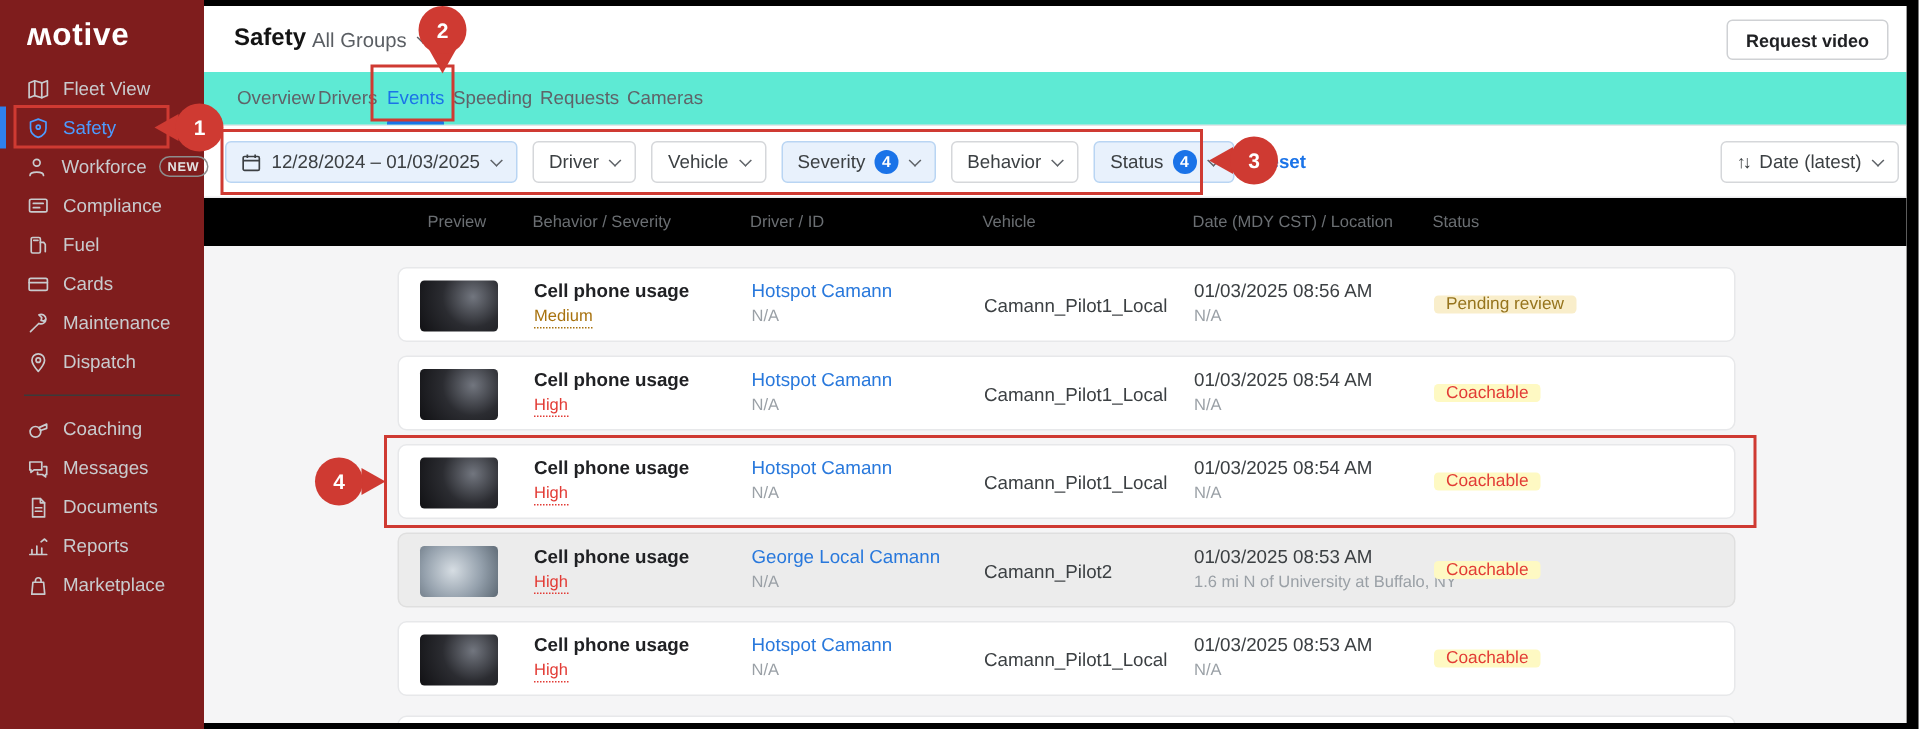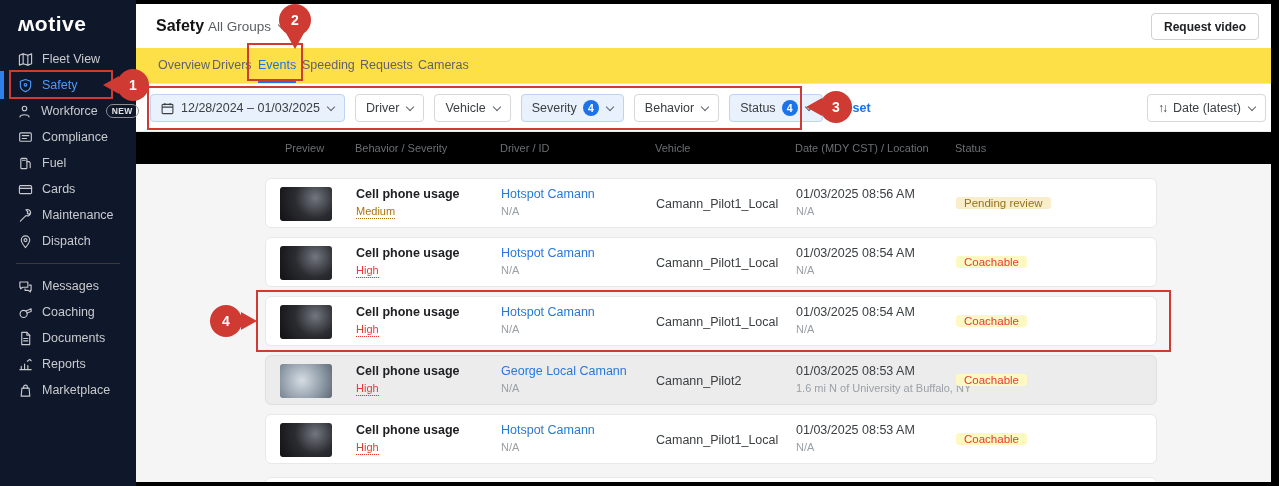--- a/index.html
+++ b/index.html
@@ -1,39 +1,39 @@
 <!DOCTYPE html>
 <html><head>
 <meta charset="utf-8">
 <style>
   * { margin:0; padding:0; box-sizing:border-box; }
   html,body { width:1279px; height:486px; }
   body { font-family:"Liberation Sans", sans-serif; background:#000; position:relative; overflow:hidden; }
 
   
-  .sidebar { position:absolute; left:0; top:0; width:136px; height:486px; background:#0f172a; z-index:5; }
+  .sidebar { position:absolute; left:0; top:0; width:136px; height:486px; background:#7f1d1d; z-index:5; }
   .logo { position:absolute; left:18px; top:12px; color:#fff; font-size:21px; font-weight:bold; letter-spacing:.5px; }
   .nav { position:absolute; top:46px; left:0; width:136px; }
   .nav-item { height:26px; display:flex; align-items:center; padding-left:17px; color:#c9cbce; font-size:12.5px; cursor:pointer; position:relative; }
   .nav-item .nicon { width:16px; height:16px; margin-right:9px; display:inline-flex; align-items:center; justify-content:center; }
   .nav-item svg { width:15px; height:15px; stroke:currentColor; fill:none; stroke-width:1.2; stroke-linecap:round; stroke-linejoin:round; }
   .nav-item.active { color:#4d9bff; }
   .new-badge { margin-left:8px; border:1px solid #8d8d8d; color:#e3e3e3; font-size:8.5px; font-weight:bold; border-radius:8px; padding:1px 5px; letter-spacing:.4px; }
   .nav-divider { border-top:1px solid #3a3a3a; margin:9px 16px; }
   .active-bar { position:absolute; left:0; top:71px; width:4px; height:28px; background:#2f80ed; z-index:60; }
 
   
   .main { position:absolute; left:136px; top:4px; width:1135px; height:478px; background:#f5f5f6; overflow:hidden; }
 
   .topbar { position:absolute; left:0; top:0; width:1135px; height:44px; background:#fff; }
   .page-title { position:absolute; left:20px; top:13px; font-size:16px; font-weight:bold; color:#141414; }
   .group-select { position:absolute; left:72px; top:15px; font-size:13.5px; color:#5a5e63; cursor:pointer; display:flex; align-items:center; }
   .request-btn { position:absolute; right:12px; top:9px; height:27px; background:#fff; border:1px solid #cfd1d4; border-radius:4px; font-size:12px; font-weight:bold; color:#202124; padding:0 12px; display:flex; align-items:center; cursor:pointer; }
 
-  .tabsbar { position:absolute; left:0; top:44px; width:1135px; height:36px; background:#fde047; border-bottom:1px solid #e4e5e7; }
+  .tabsbar { position:absolute; left:0; top:44px; width:1135px; height:36px; background:#5eead4; border-bottom:1px solid #e4e5e7; }
   .tab { position:absolute; top:0; height:35px; line-height:35px; font-size:12.5px; color:#5f6368; cursor:pointer; }
   .tab.active { color:#1a73e8; }
   .tab.active::after { content:""; position:absolute; left:0; right:0; bottom:0; height:3px; background:#1a73e8; border-radius:2px 2px 0 0; }
 
   .filterbar { position:absolute; left:0; top:80px; width:1135px; height:48px; background:#fff; border-bottom:1px solid #ececee; }
   .chips { position:absolute; left:14px; top:10px; display:flex; gap:10px; align-items:center; }
   .chip { height:28px; display:inline-flex; align-items:center; padding:0 10px; border:1px solid #d5d7da; background:#fff; border-radius:4px; font-size:12.5px; color:#3c4043; cursor:pointer; white-space:nowrap; }
   .chip.blue { background:#e8f1fc; border-color:#b9d5f3; }
   .count-badge { background:#1a73e8; color:#fff; border-radius:50%; width:16px; height:16px; font-size:10.5px; font-weight:bold; display:inline-flex; align-items:center; justify-content:center; margin-left:6px; }
   .chev { width:6px; height:6px; border-right:1.5px solid #5f6368; border-bottom:1.5px solid #5f6368; transform:rotate(45deg); display:inline-block; margin-left:8px; margin-top:-3px; }
@@ -151,34 +151,34 @@
             <path d="M8 14.5C5 11 3.5 8.8 3.5 6.5a4.5 4.5 0 0 1 9 0C12.5 8.8 11 11 8 14.5z"></path>
             <circle cx="8" cy="6.5" r="1.6"></circle>
           </svg>
         </span>
       <span>Dispatch</span>
     </div>
     <div class="nav-divider"></div>
     <div class="nav-item">
       <span class="nicon">
           <svg viewBox="0 0 16 16">
+            <circle cx="6" cy="9.5" r="3.8"></circle>
+            <path d="M8.5 6.5L14 4v3l-4.5 1.5"></path>
+          </svg>
+        </span>
+      <span>Coaching</span>
+    </div>
+    <div class="nav-item">
+      <span class="nicon">
+          <svg viewBox="0 0 16 16">
             <path d="M2 3.2h8.5v5.6H5L2.8 10.6V8.8H2V3.2z"></path>
             <path d="M12 6.5h2v5.6h-.8v1.7L11 12.1H7.5v-1.6"></path>
           </svg>
         </span>
       <span>Messages</span>
-    </div>
-    <div class="nav-item">
-      <span class="nicon">
-          <svg viewBox="0 0 16 16">
-            <circle cx="6" cy="9.5" r="3.8"></circle>
-            <path d="M8.5 6.5L14 4v3l-4.5 1.5"></path>
-          </svg>
-        </span>
-      <span>Coaching</span>
     </div>
     <div class="nav-item">
       <span class="nicon">
           <svg viewBox="0 0 16 16">
             <path d="M4 1.5h5.5l3 3v10H4v-13z"></path>
             <path d="M9.5 1.5v3h3M6 8h4.5M6 10.5h4.5"></path>
           </svg>
         </span>
       <span>Documents</span>
     </div>

